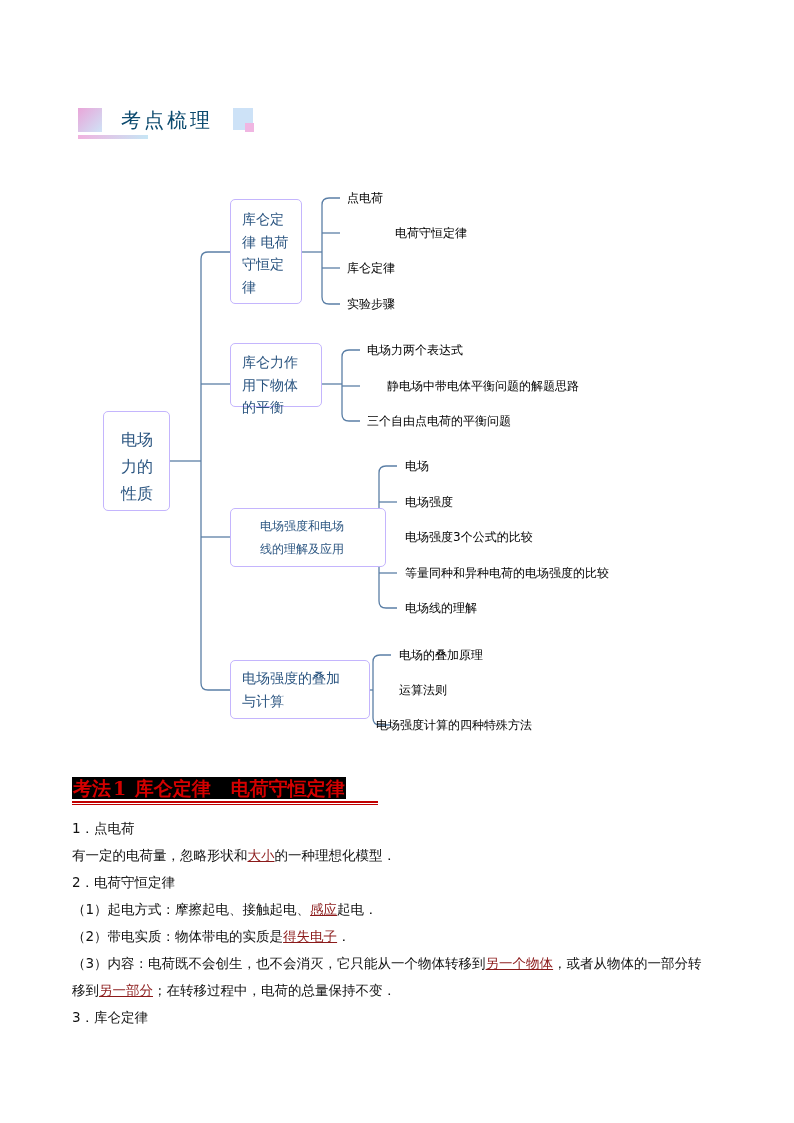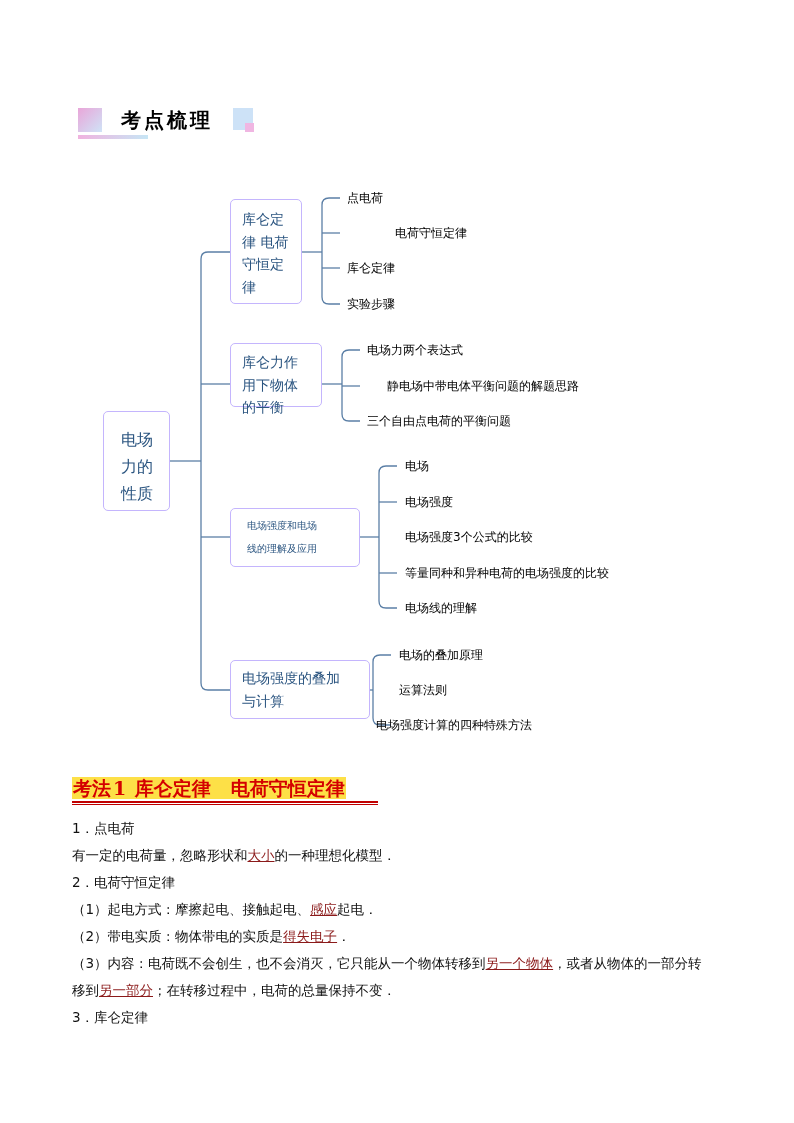--- a/index.html
+++ b/index.html
@@ -9,44 +9,44 @@
   
   .badge { position: absolute; left: 78px; top: 105px; width: 180px; height: 40px; }
   .badge .sq-left { position: absolute; left: 0; top: 3px; width: 24px; height: 24px;
       background: linear-gradient(135deg, #e9a6d9 0%, #cfe3f7 100%); }
   .badge .sq-right { position: absolute; left: 155px; top: 3px; width: 20px; height: 22px;
       background: #cde2f7; }
   .badge .sq-right-small { position: absolute; left: 167px; top: 18px; width: 9px; height: 9px;
       background: #f0b6e2; }
   .badge .underline { position: absolute; left: 0; top: 30px; width: 70px; height: 4px;
       background: linear-gradient(90deg, #f0b3df 0%, #c7e6f5 100%); }
-  .badge .title { position: absolute; left: 43px; top: 2px; font-size: 20px; font-weight: bold;
-      color: #000000; letter-spacing: 3px; white-space: nowrap; }
+  .badge .title { position: absolute; left: 43px; top: 2px; font-size: 20px; font-weight: normal;
+      color: #0c4a6e; letter-spacing: 3px; white-space: nowrap; }
 
   
   .mindmap { position: absolute; left: 0; top: 0; width: 794px; height: 760px; }
   .mindmap svg { position: absolute; left: 0; top: 0; }
   .node { position: absolute; border: 1px solid #c4b5fd; border-radius: 5px; background: #fff;
           color: #2b5580; box-sizing: border-box; }
   .node .txt { display: block; }
   .root { left: 103px; top: 411px; width: 67px; height: 100px; font-size: 16px; line-height: 27px;
           padding: 14px 0 0 17px; }
   .n1 { left: 230px; top: 199px; width: 72px; height: 105px; font-size: 14px; line-height: 22.5px;
         padding: 8px 0 0 11px; }
   .n2 { left: 230px; top: 343px; width: 92px; height: 64px; font-size: 14px; line-height: 22.5px;
         padding: 7px 0 0 11px; }
-  .n3 { left: 230px; top: 508px; width: 130px; height: 59px; font-size: 10px; line-height: 22.5px;
-        padding: 6px 0 0 16px; }
+  .n3 { left: 230px; top: 508px; width: 156px; height: 59px; font-size: 12px; line-height: 22.5px;
+        padding: 6px 0 0 29px; }
   .n4 { left: 230px; top: 660px; width: 140px; height: 59px; font-size: 14px; line-height: 22.5px;
         padding: 6px 0 0 11px; }
   .leaf { position: absolute; font-size: 12px; color: #000000; white-space: nowrap; line-height: 14px; }
 
   
   .heading { position: absolute; left: 72px; top: 776px; height: 24px; }
-  .heading .hl { background: #fde047; color: #d40000; font-family: "DejaVu Serif", "Liberation Serif", serif;
+  .heading .hl { background: #000000; color: #d40000; font-family: "DejaVu Serif", "Liberation Serif", serif;
       font-weight: bold; font-size: 19px; line-height: 24px; padding: 0 1px; white-space: pre; }
   .heading .rule1 { position: absolute; left: 0; top: 25px; width: 306px; height: 2px; background: #c00000; }
   .heading .rule2 { position: absolute; left: 0; top: 28px; width: 306px; height: 1px; background: #c00000; }
 
   .line { position: absolute; left: 72px; font-size: 13.5px; color: #111; white-space: nowrap;
           line-height: 18px; }
   .u { color: #8b1a1a; text-decoration: underline; text-decoration-color: #8b1a1a; }
 </style>
 </head>
 <body>

